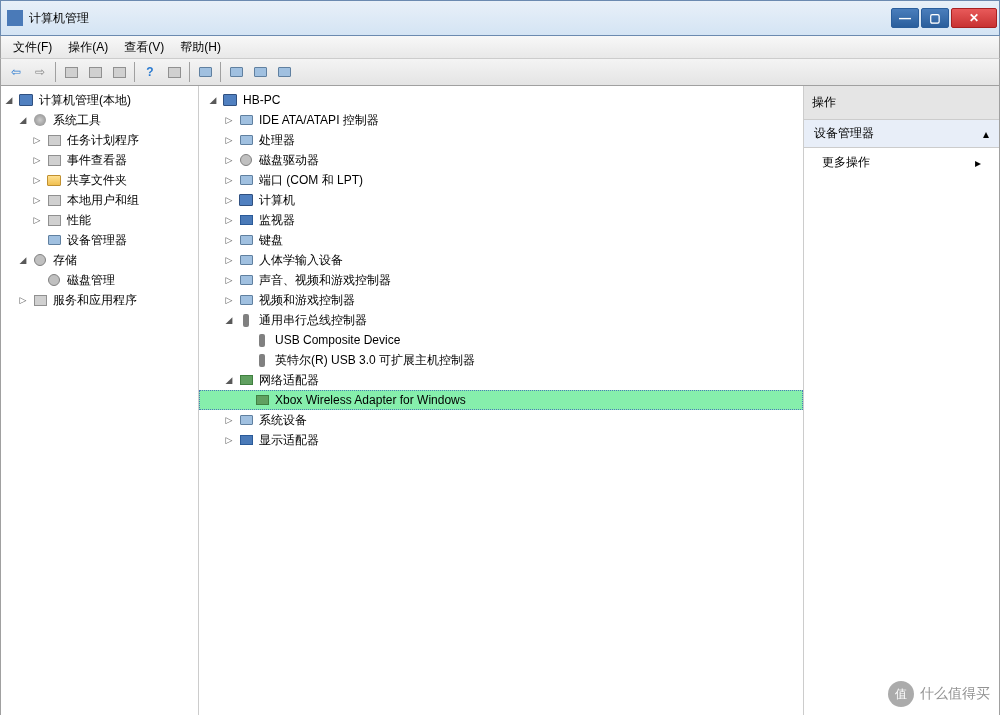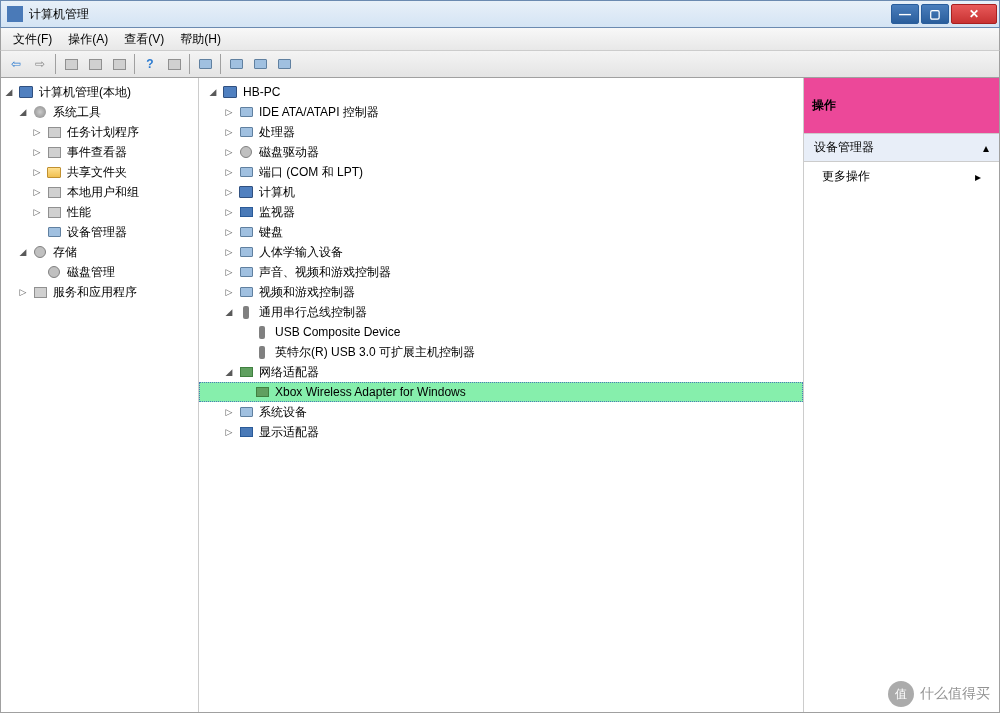--- a/index.html
+++ b/index.html
@@ -1,19 +1,19 @@
 <!DOCTYPE html>
 <html><head>
 <meta charset="utf-8">
 <style>
 * { box-sizing: border-box; margin: 0; padding: 0; }
 body { font-family: "Microsoft YaHei", "Segoe UI", Tahoma, sans-serif; font-size: 12px; background: #fff; width: 1000px; height: 715px; overflow: hidden; position: relative; }
 
 
-.titlebar { height: 28px; background: linear-gradient(#e8f0f8, #d4e4f4); border: 1px solid #6b8ab0; display: flex; align-items: center; padding: 0 2px 0 6px; }
+.titlebar { height: 36px; background: linear-gradient(#e8f0f8, #d4e4f4); border: 1px solid #6b8ab0; display: flex; align-items: center; padding: 0 2px 0 6px; }
 .titlebar .app-icon { width: 16px; height: 16px; background: #4a7ab8; margin-right: 6px; flex-shrink: 0; }
 .titlebar .title { flex: 1; color: #000; }
 .win-btns { display: flex; gap: 2px; }
 .win-btn { width: 28px; height: 20px; display: flex; align-items: center; justify-content: center; font-size: 12px; font-weight: bold; border-radius: 2px; }
 .win-btn.min, .win-btn.max { background: linear-gradient(#4a7ebc, #2a5e9c); color: #fff; border: 1px solid #2a5e9c; }
 .win-btn.close { background: linear-gradient(#e85a5a, #c83232); color: #fff; border: 1px solid #a82020; width: 46px; }
 
 
 .menubar { height: 22px; background: linear-gradient(#f8f8f8, #e8e8e8); border-left: 1px solid #a0a0a0; border-right: 1px solid #a0a0a0; display: flex; align-items: center; padding: 0 6px; gap: 4px; }
 .menu-item { padding: 2px 6px; cursor: default; }
@@ -30,21 +30,21 @@
 .right-pane { width: 195px; background: #fff; display: flex; flex-direction: column; }
 .tree-row { display: flex; align-items: center; height: 20px; padding-right: 4px; white-space: nowrap; cursor: default; }
 .tree-row.selected { background: #86efac; outline: 1px dotted #4a7ab8; outline-offset: -1px; }
 .tree-row .expander { width: 12px; height: 12px; display: flex; align-items: center; justify-content: center; flex-shrink: 0; color: #595959; font-size: 9px; }
 .tree-row .expander.none { visibility: hidden; }
 .tree-row .ticon { width: 16px; height: 16px; margin: 0 3px; flex-shrink: 0; display: flex; align-items: center; justify-content: center; }
 .tree-row .tlabel { padding: 0 2px; }
 .indent { display: inline-block; flex-shrink: 0; }
 
 
-.rp-header { background: #ec4899; border-bottom: 1px solid #ccc; padding: 19px 8px; font-weight: bold; }
+.rp-header { background: #e5e5e5; border-bottom: 1px solid #ccc; padding: 8px 8px; font-weight: normal; }
 .rp-section { background: #e8eef8; border-bottom: 1px solid #ccc; padding: 5px 10px; display: flex; justify-content: space-between; align-items: center; }
 .rp-item { padding: 6px 18px; display: flex; justify-content: space-between; align-items: center; }
 .ico-folder { background: linear-gradient(#ffe090, #f0c050); border: 1px solid #c09030; border-radius: 1px; width: 14px; height: 11px; }
 .ico-computer { background: #5080c0; border: 1px solid #305080; width: 14px; height: 12px; border-radius: 1px; }
 .ico-device { background: #a0c0e0; border: 1px solid #6080a0; width: 13px; height: 10px; border-radius: 1px; }
 .ico-disk { background: #c0c0c0; border: 1px solid #808080; border-radius: 50%; width: 12px; height: 12px; }
 .ico-monitor { background: #4a7ab8; border: 1px solid #2a5a98; width: 13px; height: 10px; }
 .ico-usb { background: #808080; border-radius: 2px; width: 6px; height: 13px; }
 .ico-net { background: #60a060; border: 1px solid #408040; width: 13px; height: 10px; }
 .ico-gear { background: radial-gradient(#ccc,#888); border-radius: 50%; width: 12px; height: 12px; }

